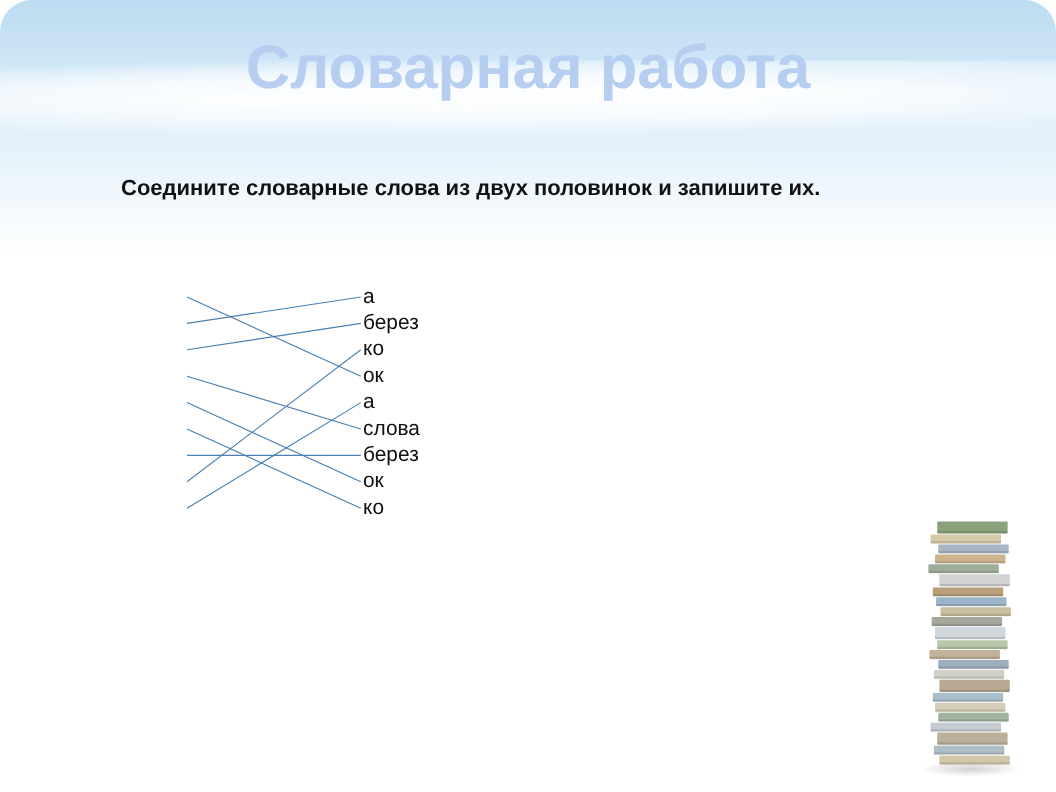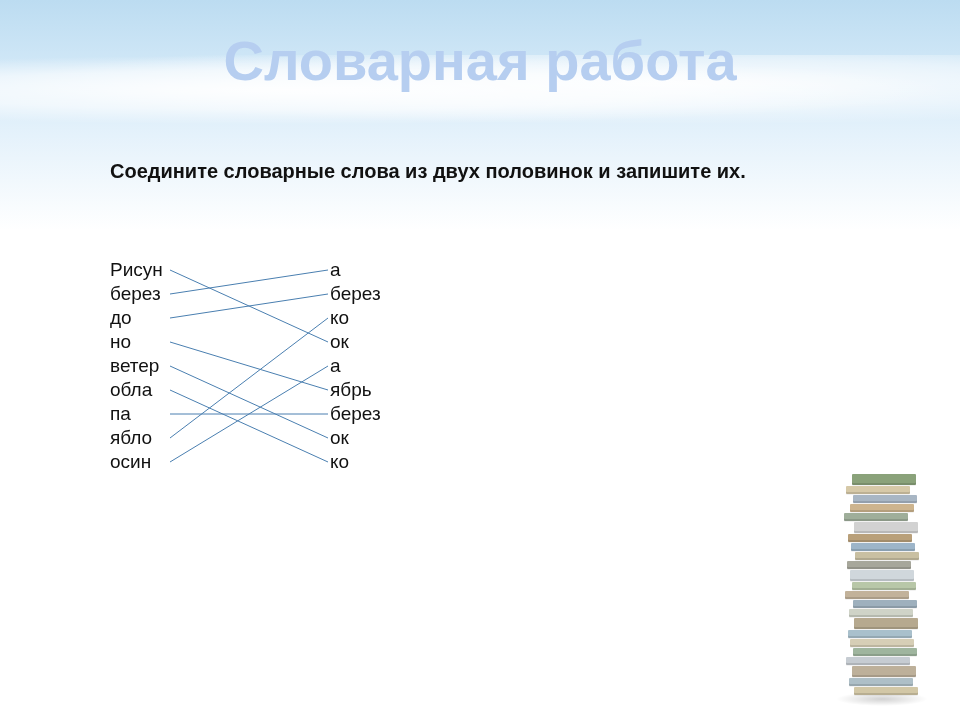--- a/index.html
+++ b/index.html
@@ -12,20 +12,21 @@
   }
   .slide {
     position: relative;
     width: 960px;
     height: 720px;
     background: linear-gradient(to bottom,
         #bcdcf1 0%,
         #d7ebf9 12%,
         #ffffff 32%,
         #ffffff 100%);
+    border-radius: 29px;
   }
   
   .cloud-band {
     position: absolute;
     left: 0; right: 0;
     top: 55px;
     height: 70px;
     background: radial-gradient(ellipse at 30% 50%, rgba(255,255,255,0.95) 0%, rgba(255,255,255,0.6) 40%, rgba(255,255,255,0) 70%),
                 radial-gradient(ellipse at 70% 40%, rgba(255,255,255,0.9) 0%, rgba(255,255,255,0.5) 40%, rgba(255,255,255,0) 70%);
     pointer-events: none;
@@ -100,38 +101,27 @@
 </head>
 <body>
 
 <div class="slide">
   <div class="cloud-band"></div>
 
   <div class="title">Словарная работа</div>
 
   <div class="instruction">Соедините словарные слова из двух половинок и запишите их.</div>
 
-  <div class="col col-left" id="col-left">
-      <div>Рисун</div>
-      <div>берез</div>
-      <div>до</div>
-      <div>но</div>
-      <div>ветер</div>
-      <div>обла</div>
-      <div>па</div>
-      <div>ябло</div>
-      <div>осин</div>
-    </div>
   <div class="col col-right" id="col-right">
       <div>а</div>
       <div>берез</div>
       <div>ко</div>
       <div>ок</div>
       <div>а</div>
-      <div>ябрь</div>
+      <div>слова</div>
       <div>берез</div>
       <div>ок</div>
       <div>ко</div>
     </div>
 
   <svg class="lines" id="match-lines">
       <line x1="60" y1="12" x2="218" y2="84"></line>
       <line x1="60" y1="36" x2="218" y2="12"></line>
       <line x1="60" y1="60" x2="218" y2="36"></line>
       <line x1="60" y1="84" x2="218" y2="132"></line>

